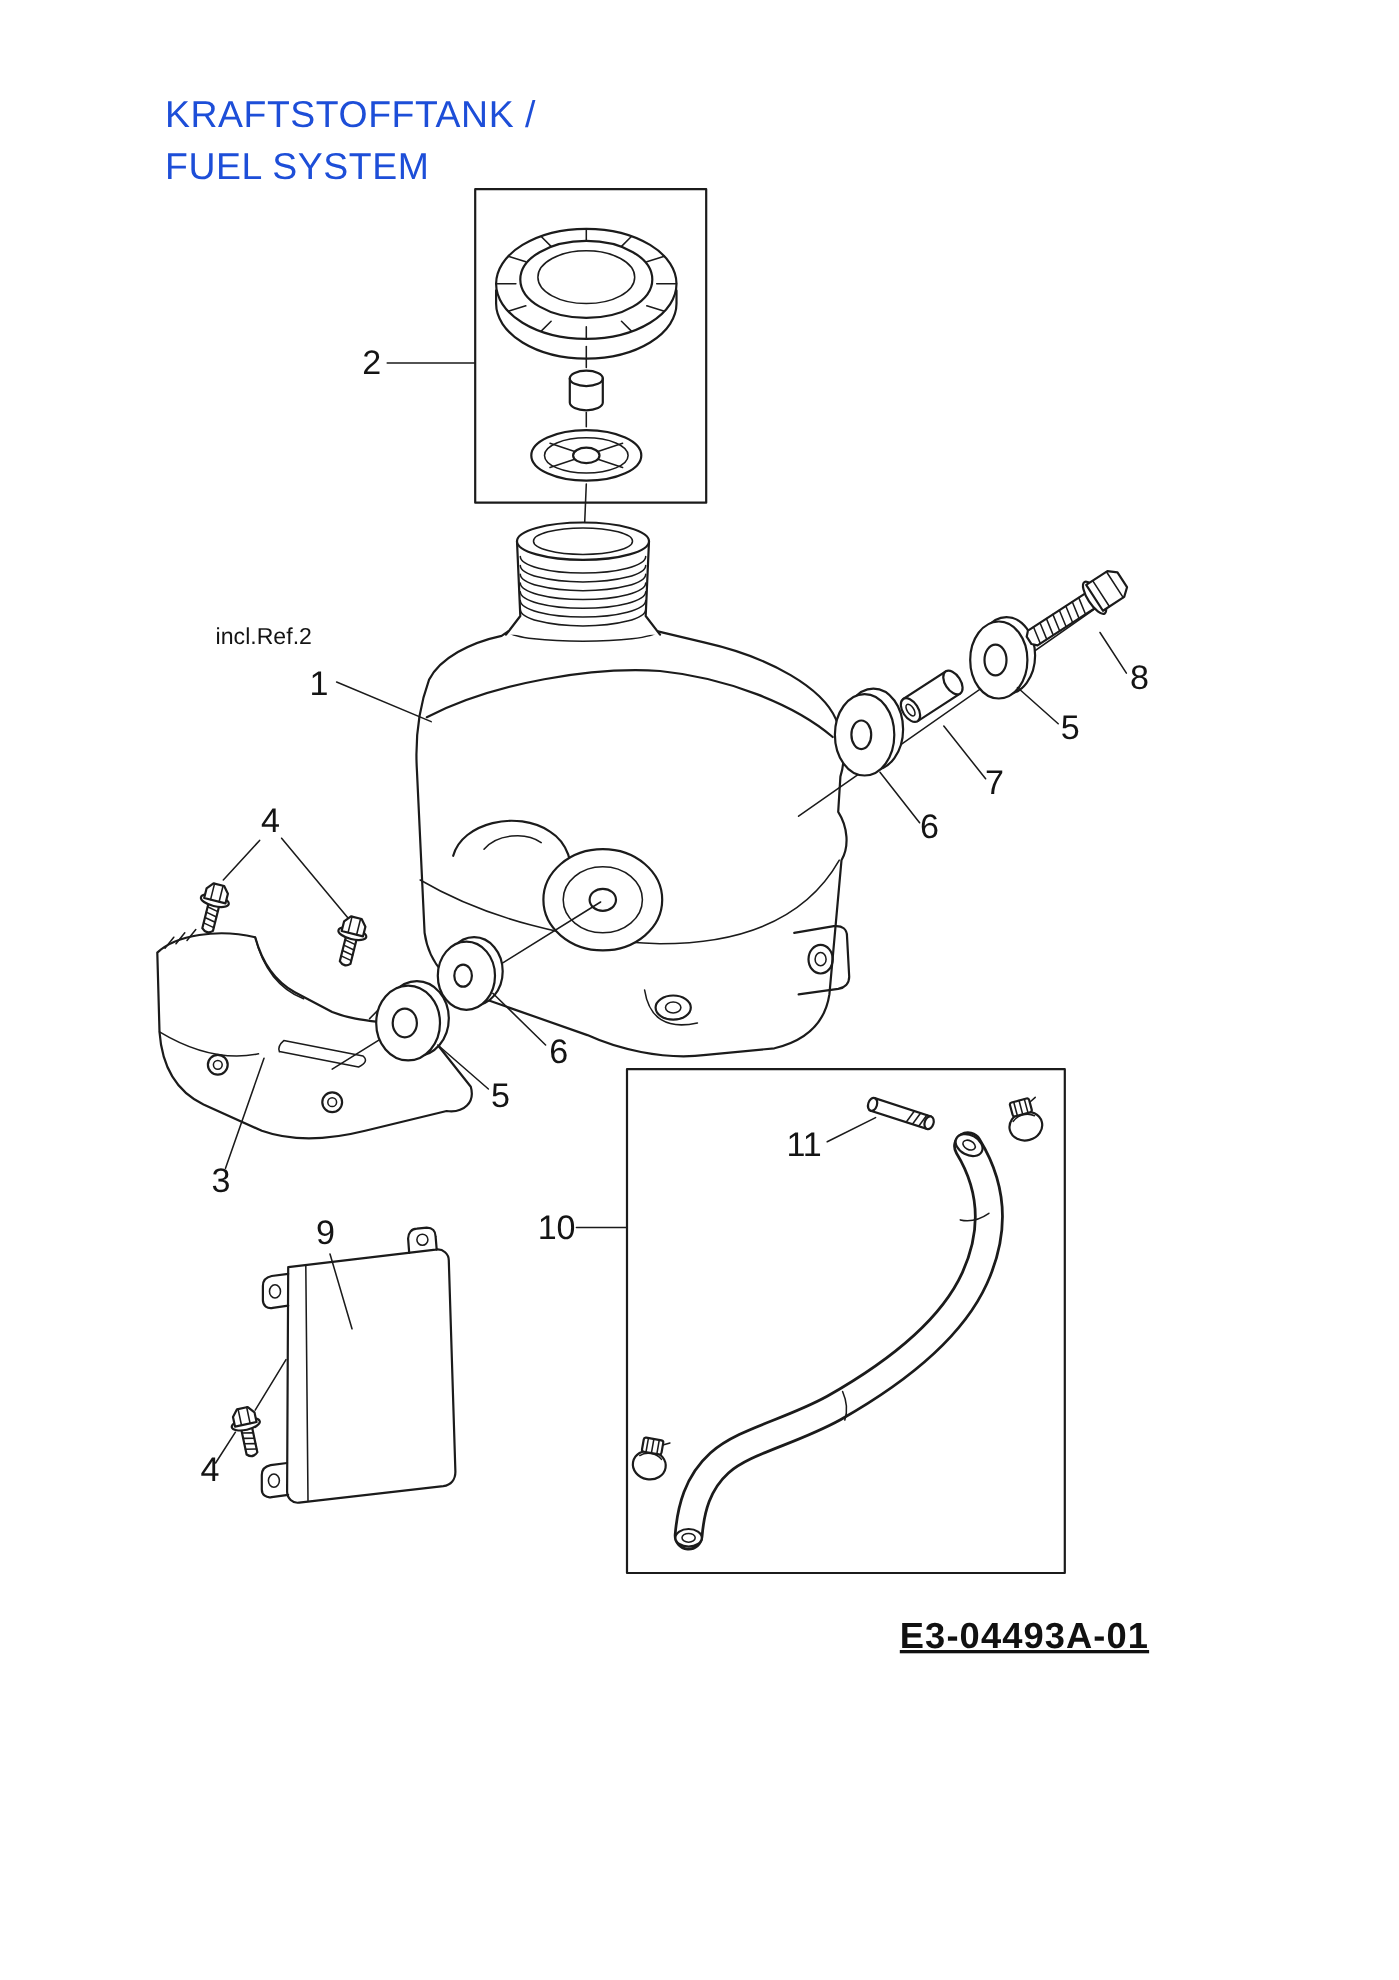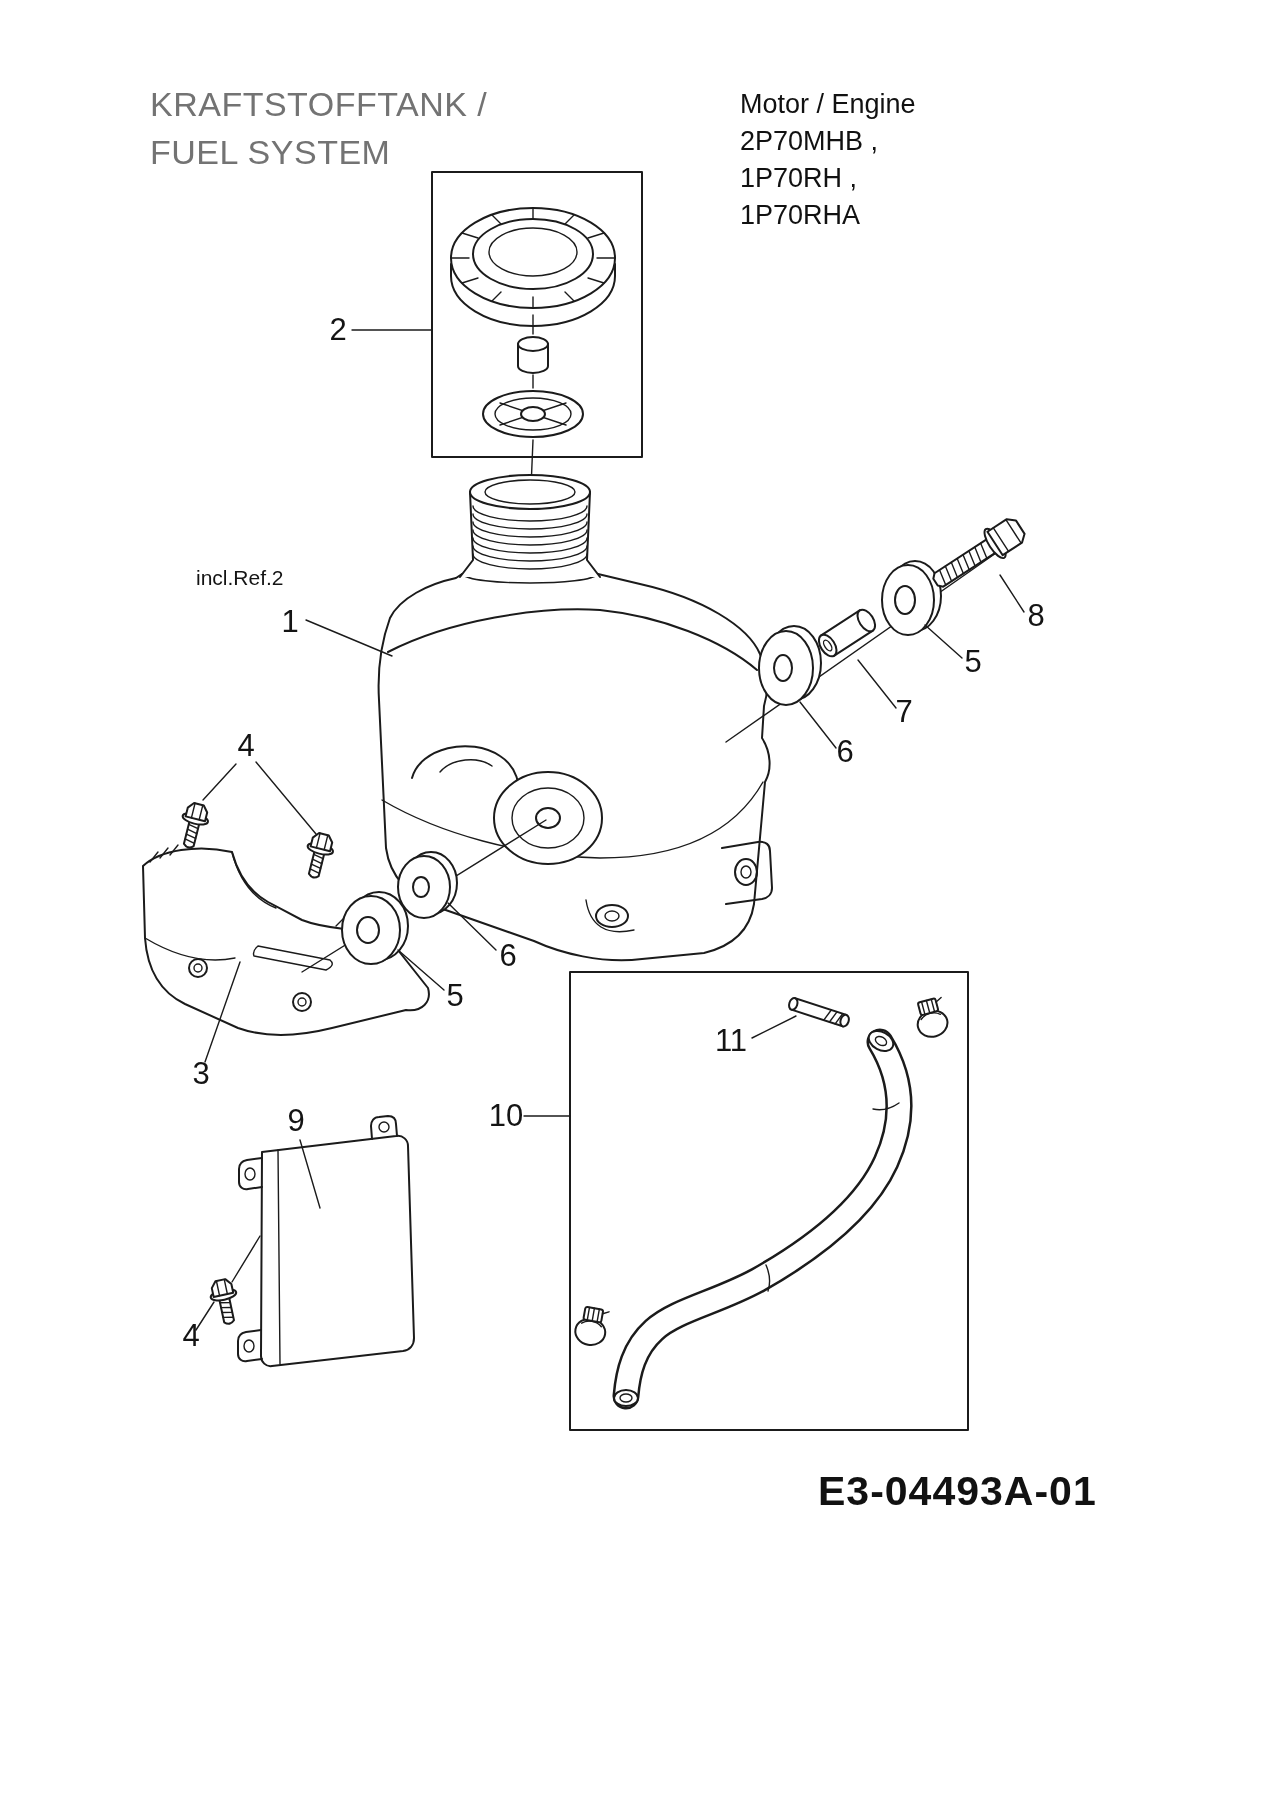--- a/index.html
+++ b/index.html
@@ -6,29 +6,29 @@
   .page{
     position:relative;
     width:1272px;height:1800px;
     background:#ffffff;
     font-family:"Liberation Sans",sans-serif;
     color:#141414;
     overflow:hidden;
   }
   .title-block{
     position:absolute;left:150px;top:80px;
-    font-size:34px;line-height:48px;letter-spacing:.5px;color:#737373;
+    font-size:34px;line-height:48px;letter-spacing:.5px;color:#1d4ed8;
   }
   .motor-block{
     position:absolute;left:740px;top:86px;
     font-size:27px;line-height:37px;color:#111;
   }
   .part-code{
     position:absolute;left:818px;top:1468px;
-    font-size:41px;font-weight:bold;letter-spacing:1px;color:#111;
+    font-size:33px;font-weight:bold;letter-spacing:1px;color:#111;text-decoration:underline;
   }
   .logo{
     position:absolute;left:1012px;top:1542px;
     font-size:40px;font-weight:bold;letter-spacing:0px;
     padding:4px 10px;background:#f4f4f2;border-radius:4px;
   }
   .logo .suffix{font-size:19px;font-weight:bold;color:#555;}
   svg.diagram{position:absolute;left:0;top:0;}
   .s {stroke:#1b1b1b;stroke-width:2;fill:none;stroke-linecap:round;stroke-linejoin:round;}
   .sw{stroke:#1b1b1b;stroke-width:2;fill:#ffffff;stroke-linecap:round;stroke-linejoin:round;}
@@ -41,26 +41,20 @@
 </head>
 <body>
 
 <div class="page">
 
   <div class="title-block">
     <div>KRAFTSTOFFTANK /</div>
     <div>FUEL SYSTEM</div>
   </div>
 
-  <div class="motor-block">
-    <div>Motor / Engine</div>
-    <div>2P70MHB  ,</div>
-    <div>1P70RH ,</div>
-    <div>1P70RHA</div>
-  </div>
 
   <svg class="diagram" width="1272" height="1800" viewBox="0 0 1272 1800">
 
     <defs>
       <g id="flangebolt">
         <path class="sw" d="M-5,8 L-5,34 Q0,39 5,34 L5,8 Z"></path>
         <path class="t" d="M-5,14 L5,16 M-5,19 L5,21 M-5,24 L5,26 M-5,29 L5,31"></path>
         <ellipse class="sw" cx="0" cy="7" rx="13" ry="5"></ellipse>
         <path class="sw" d="M-10,7 L-10,-2 L-5,-8 L5,-8 L10,-2 L10,7 Z"></path>
         <path class="t" d="M-4,-8 L-4,7 M4,-8 L4,7"></path>

